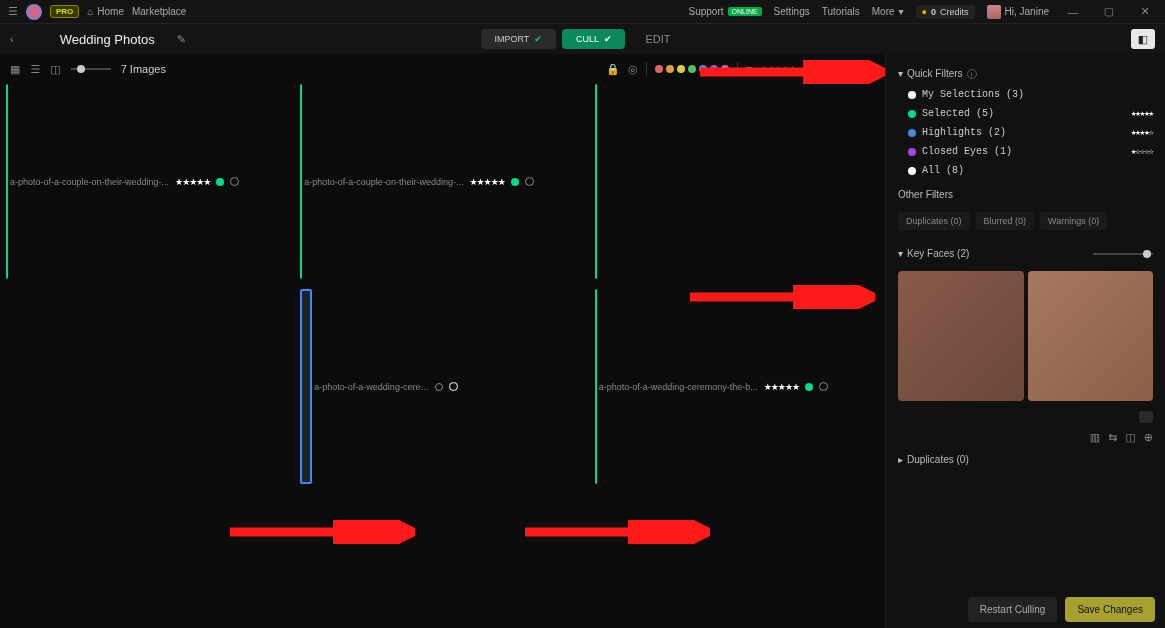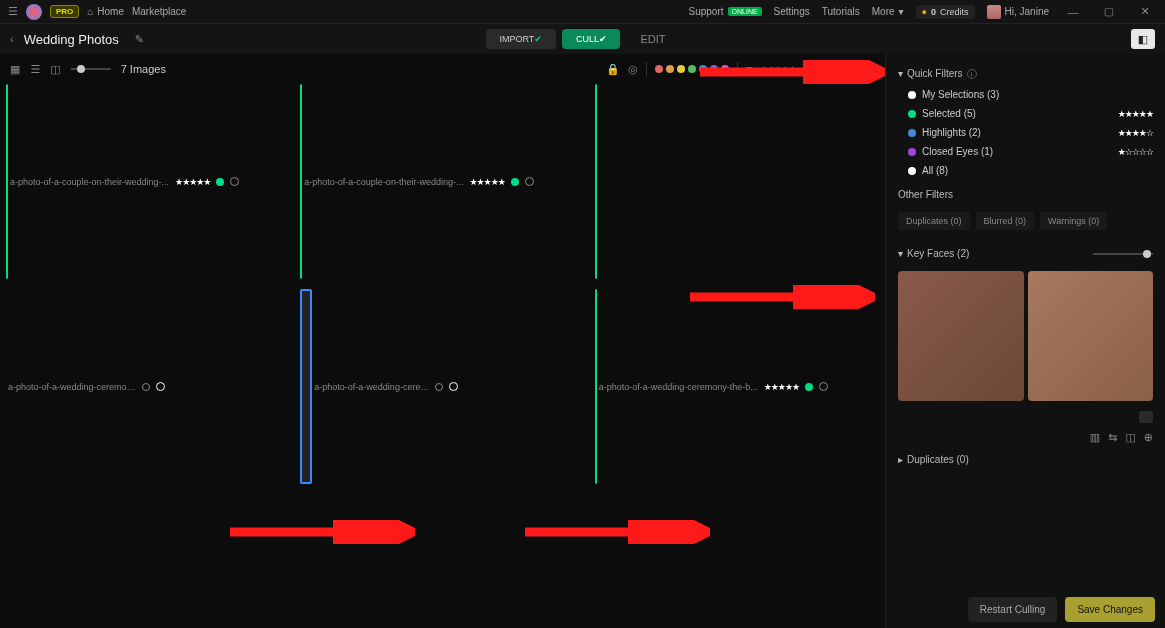--- a/index.html
+++ b/index.html
@@ -9,23 +9,23 @@
 .titlebar .right { margin-left:auto; display:flex; align-items:center; gap:12px; }
 .logo { width:16px; height:16px; border-radius:50%; background:radial-gradient(circle,#ff5a5a,#5a8aff); }
 .pro-badge { background:#3a3a00; color:#dd0; font-size:8px; padding:1px 5px; border:1px solid #880; border-radius:3px; font-weight:bold; }
 .nav-item { color:#aaa; font-size:10px; display:flex; align-items:center; gap:4px; }
 .online { background:#0a4; color:#fff; font-size:7px; padding:1px 4px; border-radius:2px; }
 .credits { background:#222; padding:2px 6px; border-radius:3px; display:flex; align-items:center; gap:4px; font-size:9px; }
 .avatar { width:14px; height:14px; border-radius:2px; background:linear-gradient(#c88,#a66); }
 .winbtn { width:24px; text-align:center; color:#888; }
 
 .toolbar { height:30px; background:#141414; display:flex; align-items:center; padding:0 10px; gap:10px; }
-.toolbar .title { font-size:13px; color:#eee; display:flex; align-items:center; gap:16px; }
+.toolbar .title { font-size:13px; color:#eee; display:flex; align-items:center; gap:22px;margin-left:36px; }
 .toolbar .center { position:absolute; left:50%; transform:translateX(-50%); display:flex; gap:6px; }
-.btn-pill { padding:4px 14px; border-radius:4px; font-size:9px; display:flex; align-items:center; }
+.btn-pill { padding:4px 14px; border-radius:4px; font-size:9px; display:flex; align-items:center; gap:5px; }
 .btn-import { background:#2a2a2a; color:#ccc; }
 .btn-cull { background:#0a8a5a; color:#fff; }
 .btn-edit { color:#888; padding:4px 14px; }
 .panel-toggle { margin-left:auto; width:24px; height:20px; background:#e8e8e8; border-radius:3px; display:flex; align-items:center; justify-content:center; }
 
 .main { display:flex; height:calc(100% - 54px); }
 .grid-area { flex:1; display:flex; flex-direction:column; background:#0c0c0c; }
 .grid-controls { height:30px; display:flex; align-items:center; padding:0 10px; gap:10px; }
 .ico { color:#888; font-size:11px; }
 .slider { width:40px; height:2px; background:#444; position:relative; }
@@ -48,21 +48,21 @@
 .meta .name { flex:1; overflow:hidden; text-overflow:ellipsis; white-space:nowrap; }
 .stars-white { color:#fff; font-size:9px; letter-spacing:-1px; }
 .tagdot { width:8px; height:8px; border-radius:50%; }
 .circ { width:9px; height:9px; border:1.5px solid #888; border-radius:50%; }
 .circ.white { border-color:#fff; }
 
 .sidebar { width:280px; background:#111; border-left:1px solid #222; display:flex; flex-direction:column; padding:8px 12px; overflow-y:auto; }
 .sb-header { font-size:10px; color:#aaa; padding:4px 0; display:flex; align-items:center; gap:6px; }
 .section-title { font-size:10px; color:#bbb; padding:6px 0; display:flex; align-items:center; gap:4px; }
 .info-i { width:10px; height:10px; border:1px solid #555; border-radius:50%; font-size:7px; text-align:center; line-height:9px; color:#777; }
-.filter-row { display:flex; align-items:center; padding:4px 0 4px 10px; font-size:10px; color:#ccc; gap:6px; }
+.filter-row { display:flex; align-items:center; padding:4px 0 4px 10px; font-size:10px; color:#ccc; gap:6px;font-family:Liberation Mono, monospace; }
 .filter-row .stars { margin-left:auto; font-size:9px; letter-spacing:-1px; }
 .fdot { width:8px; height:8px; border-radius:50%; }
 .other-filters { display:flex; gap:6px; padding:6px 0; flex-wrap:wrap; }
 .chip { background:#1a1a1a; padding:4px 8px; border-radius:3px; font-size:9px; color:#888; }
 .faces { display:flex; gap:4px; padding:6px 0; }
 .face { flex:1; height:130px; border-radius:4px; }
 .face1 { background:linear-gradient(135deg,#8a5a4a,#6a4838); }
 .face2 { background:linear-gradient(135deg,#a87860,#8a6048); }
 .face-controls { display:flex; justify-content:flex-end; gap:8px; padding:4px 0; color:#888; align-items:center; }
 .mini-icon { width:14px; height:12px; background:#2a2a2a; border-radius:2px; }
@@ -199,25 +199,20 @@
           </div>
           <div class="card">
             <div class="thumb sel-green">
               <div class="img p3"></div>
             </div>
           </div>
           <div class="card">
             <div class="thumb ">
               <div class="img p4"></div>
             </div>
-            <div class="meta">
-              <span class="name">a-photo-of-a-wedding-ceremo…</span>
-              <span class="tagdot" style="background: transparent; border: 1px solid rgb(136, 136, 136);"></span>
-              <span class="circ white"></span>
-            </div>
           </div>
           <div class="card">
             <div class="thumb sel-blue">
               <div class="img p5"></div>
               <span style="position: absolute; top: 6px; right: 8px; background: rgb(58, 106, 170); padding: 2px 4px; border-radius: 2px; color: rgb(255, 255, 255);">▤</span>
             </div>
             <div class="meta">
               <span class="name">a-photo-of-a-wedding-cere…</span>
               <span class="tagdot" style="background: transparent; border: 1px solid rgb(136, 136, 136);"></span>
               <span class="circ white"></span>

